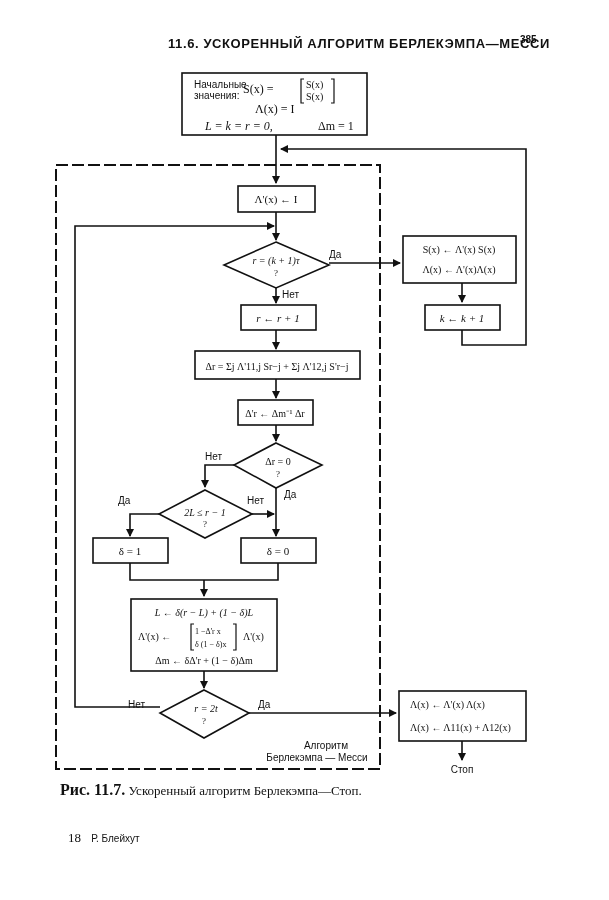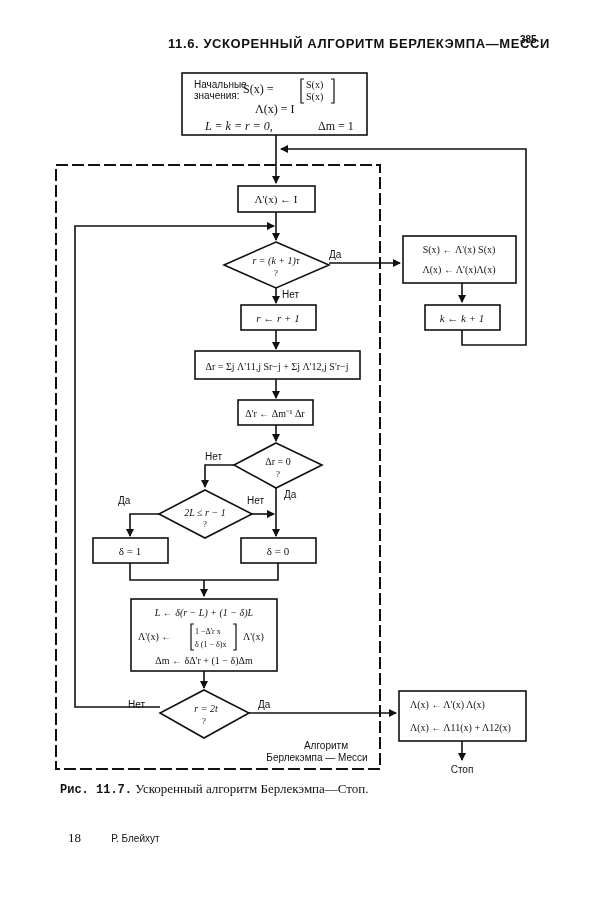--- a/index.html
+++ b/index.html
@@ -6,23 +6,23 @@
   body { width: 609px; height: 900px; position: relative; overflow: hidden;
          font-family: "Liberation Serif", serif; color: #111; }
   .header { position: absolute; left: 168px; top: 36px; font-family: "Liberation Sans", sans-serif;
             font-weight: bold; font-size: 13px; letter-spacing: 0.6px; }
   .pagenum { position: absolute; left: 520px; top: 34px; font-family: "Liberation Sans", sans-serif;
              font-size: 10px; font-weight: bold; }
   svg { position: absolute; left: 0; top: 0; }
   svg text { font-family: "Liberation Serif", serif; fill: #111; }
   .lbl { font-family: "Liberation Sans", sans-serif; font-size: 10px; }
   .caption { position: absolute; left: 60px; top: 781px; font-size: 13px; }
-  .caption b { font-family: Liberation Mono, monospace; font-weight: bold; font-size: 12px; }
+  .caption b { font-family: Liberation Serif, serif; font-weight: bold; font-size: 16px; }
   .footer { position: absolute; left: 68px; top: 830px; font-size: 13px; }
-  .footer .auth { font-family: "Liberation Sans", sans-serif; font-size: 10px; margin-left: 27px; }
+  .footer .auth { font-family: "Liberation Sans", sans-serif; font-size: 10px; margin-left: 7px; }
 </style>
 </head>
 <body>
 
 <div class="header">11.6. УСКОРЕННЫЙ АЛГОРИТМ БЕРЛЕКЭМПА—МЕССИ</div>
 <div class="pagenum">385</div>
 
 <svg width="609" height="900" viewBox="0 0 609 900">
   <defs>
     <marker id="arr" markerWidth="8" markerHeight="8" refX="7" refY="4" orient="auto" markerUnits="userSpaceOnUse">

